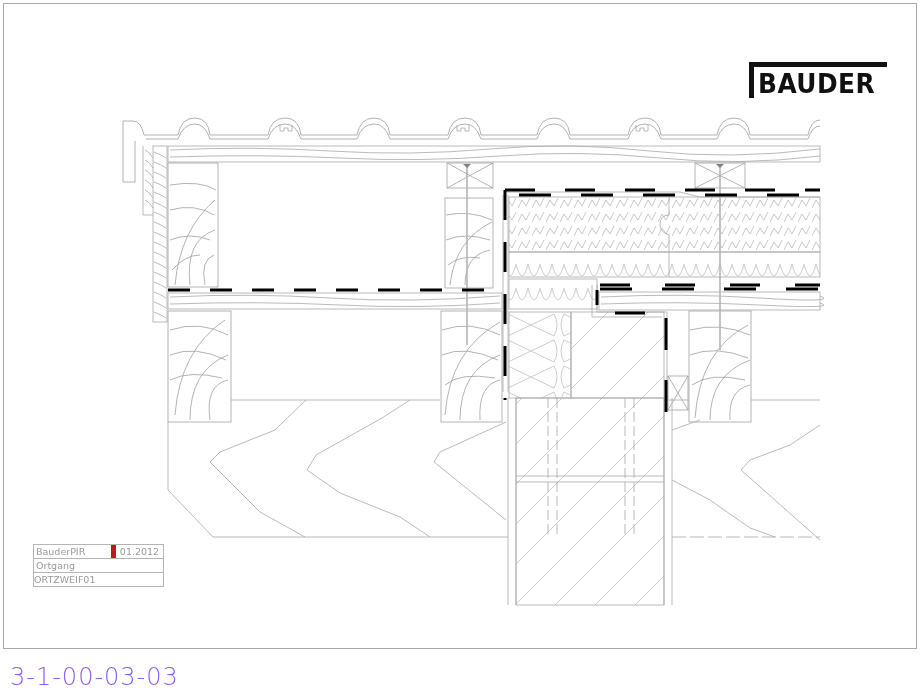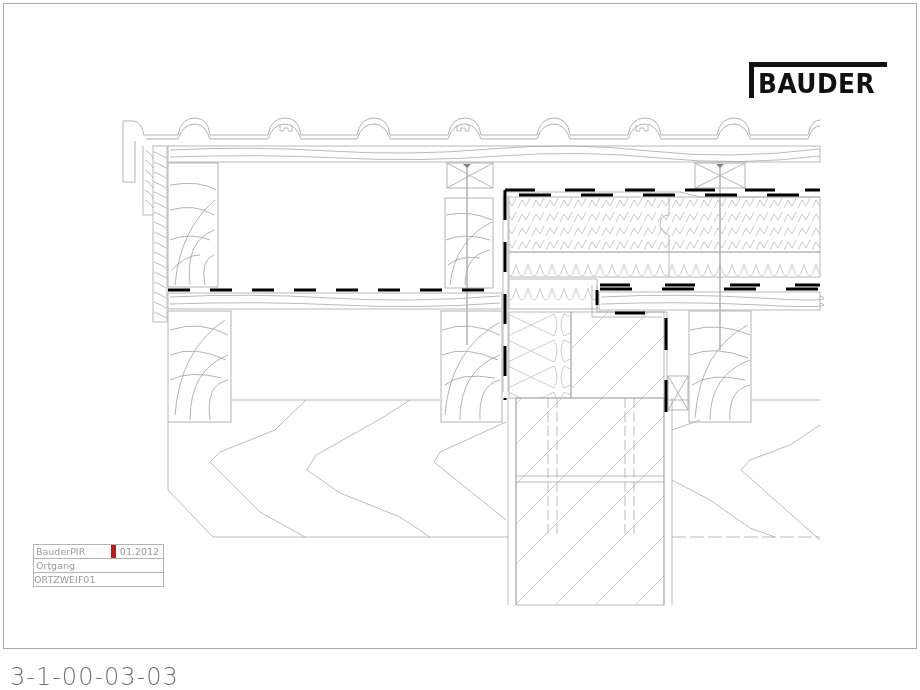--- a/index.html
+++ b/index.html
@@ -10,21 +10,21 @@
   .logo-bar { position: absolute; left: 0; top: 0; width: 138px; height: 5px; background: #111; }
   .logo-stem { position: absolute; left: 0; top: 0; width: 5px; height: 36px; background: #111; }
   .logo-text { position: absolute; left: 9px; top: 7px; font-family: "DejaVu Sans", sans-serif; font-weight: bold; font-size: 27px; letter-spacing: 0.5px; color: #111; line-height: 30px; transform: scaleX(0.92); transform-origin: left; }
   .titleblock { position: absolute; left: 33px; top: 544px; width: 131px; border: 1px solid #b4b4b4; font-family: "DejaVu Sans", sans-serif; font-size: 9.5px; color: #9a9a9a; box-sizing: border-box; }
   .tb-row { height: 13px; line-height: 13px; border-bottom: 1px solid #b4b4b4; display: flex; }
   .tb-row:last-child { border-bottom: none; }
   .tb-cell { padding-left: 2px; white-space: nowrap; overflow: hidden; }
   .tb-cell.left { width: 75px; border-right: 5px solid #b91c1c; }
   .tb-cell.right { flex: 1; text-align: center; padding-left: 0; }
   .tb-cell.center { flex: 1; text-align: left; padding-left: 0; }
-  .drawing-number { position: absolute; left: 10px; top: 664px; font-family: "DejaVu Sans", sans-serif; font-weight: 200; font-size: 24px; letter-spacing: 1px; color: #737373; line-height: 26px; }
+  .drawing-number { position: absolute; left: 10px; top: 664px; font-family: "DejaVu Sans", sans-serif; font-weight: 200; font-size: 24px; letter-spacing: 1px; color: #8b5cf6; line-height: 26px; }
 </style>
 </head>
 <body>
 
 <div class="frame"></div>
 
 <svg class="drawing" viewBox="0 0 920 690" xmlns="http://www.w3.org/2000/svg">
   <defs>
     <pattern id="pirHatch" width="14" height="14" patternUnits="userSpaceOnUse">
       <path d="M0 12 L4 4 L8 10 L12 2" fill="none" stroke="#b0b0b0" stroke-width="0.7"></path>

